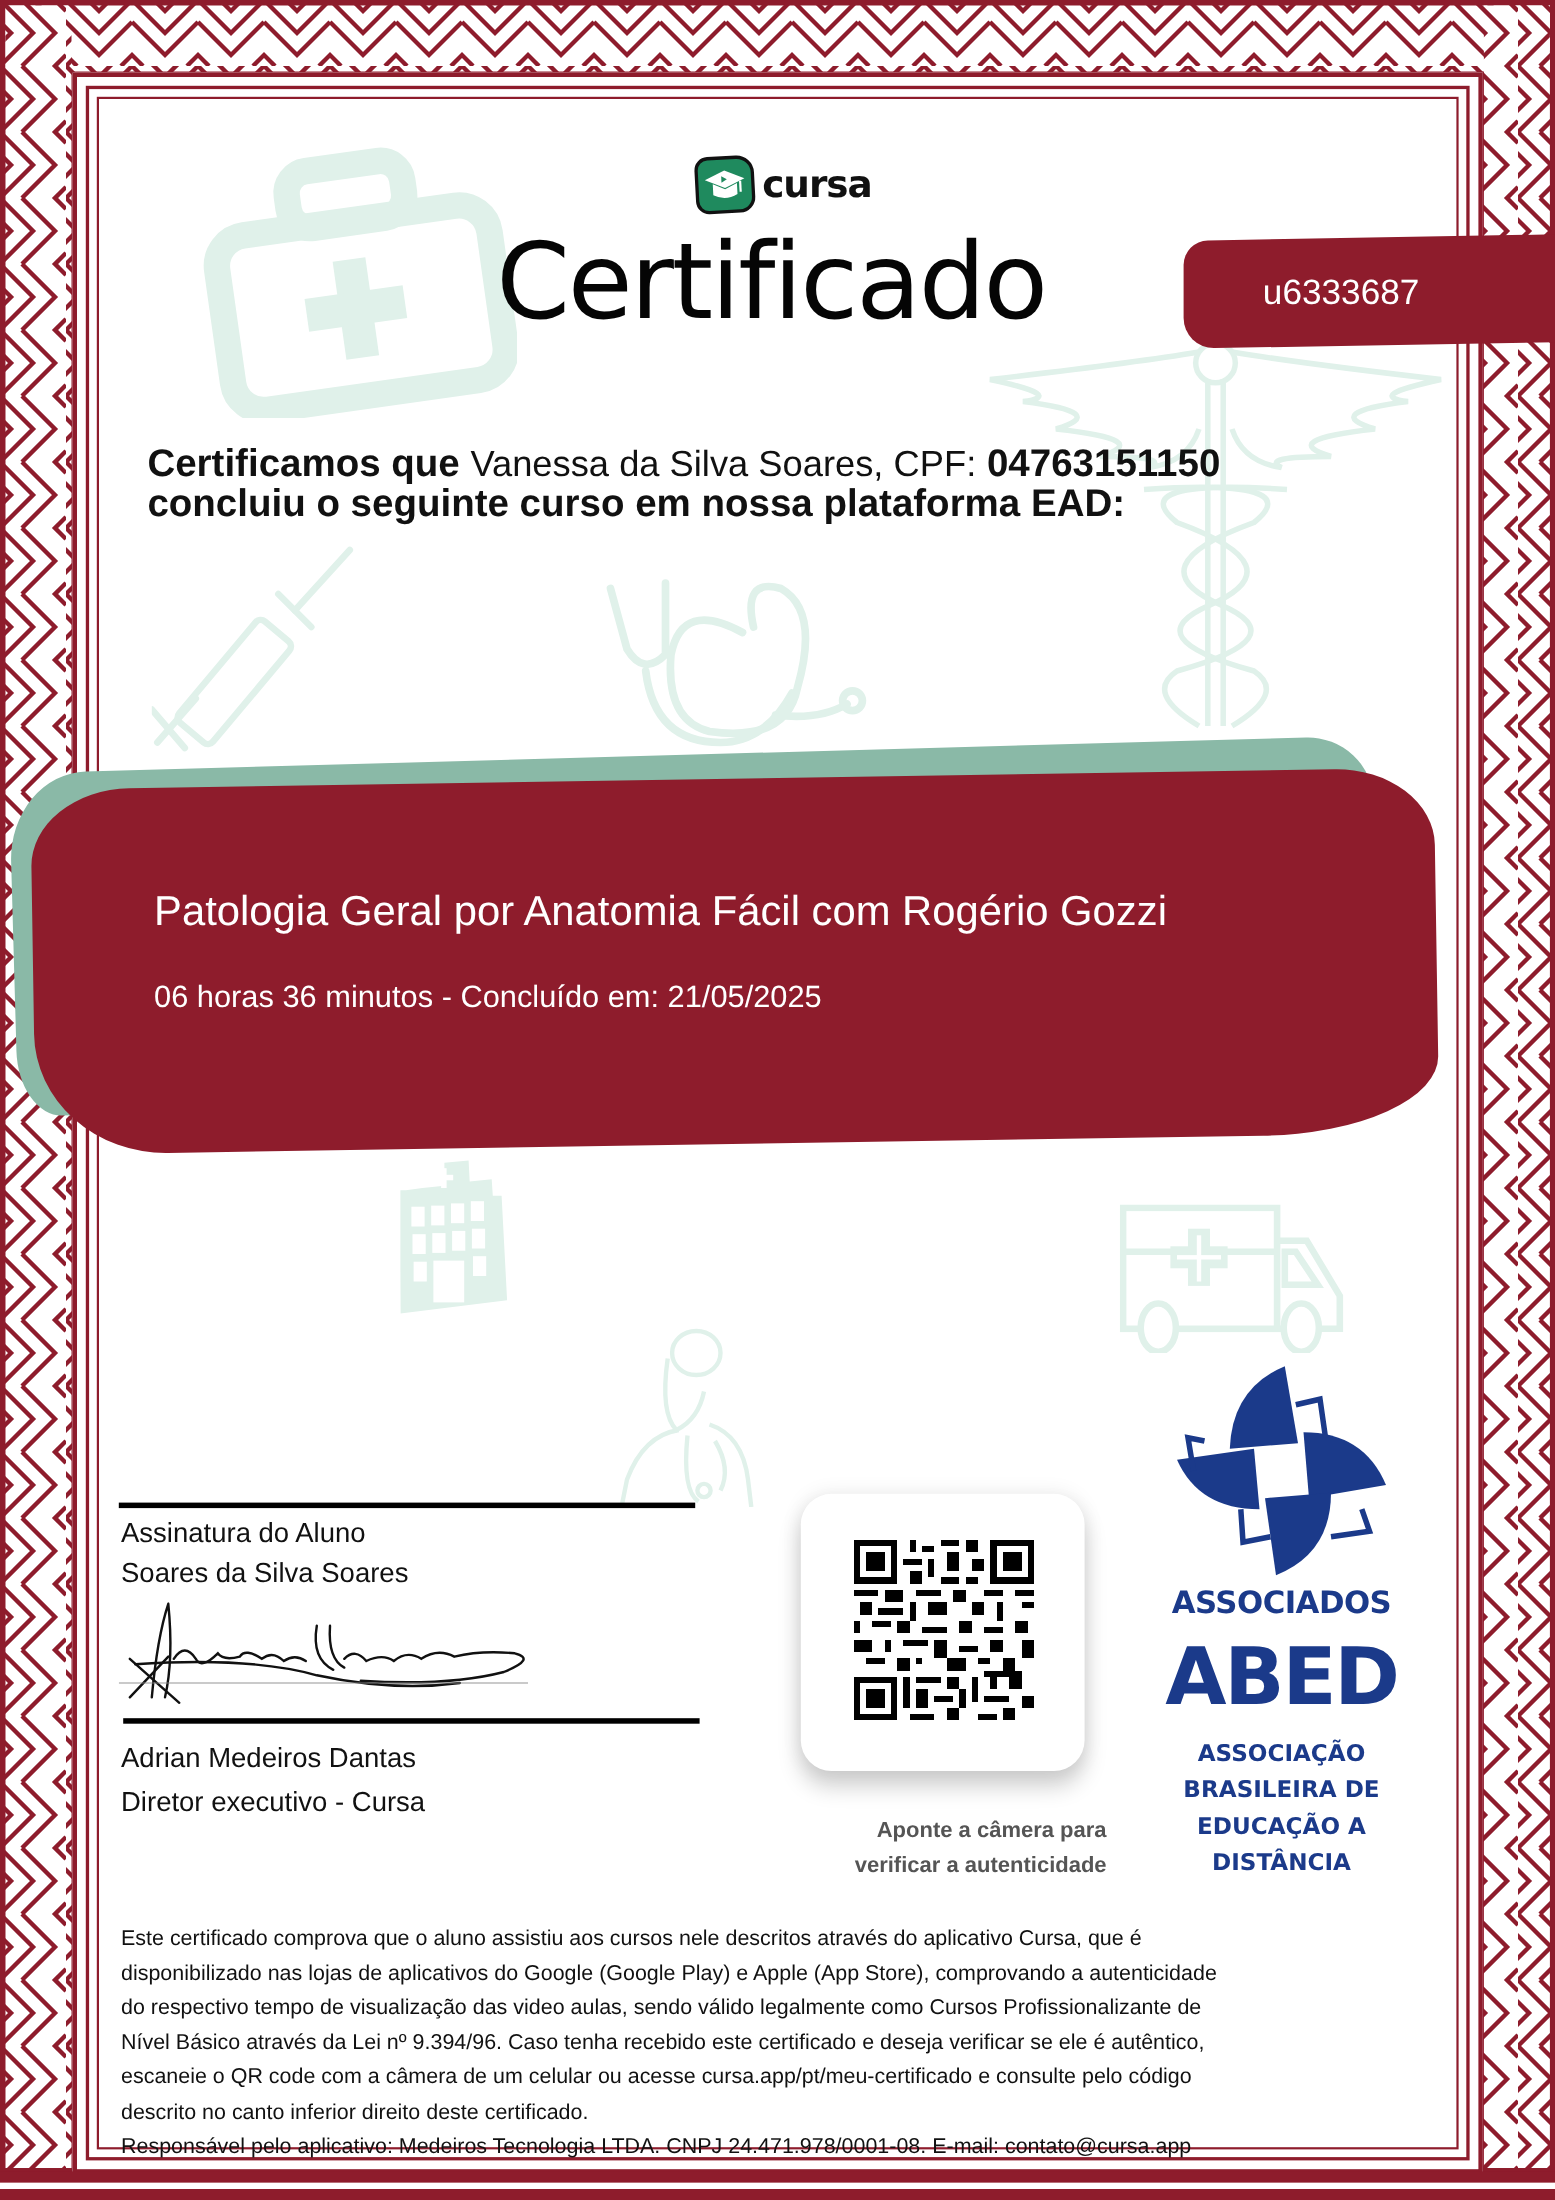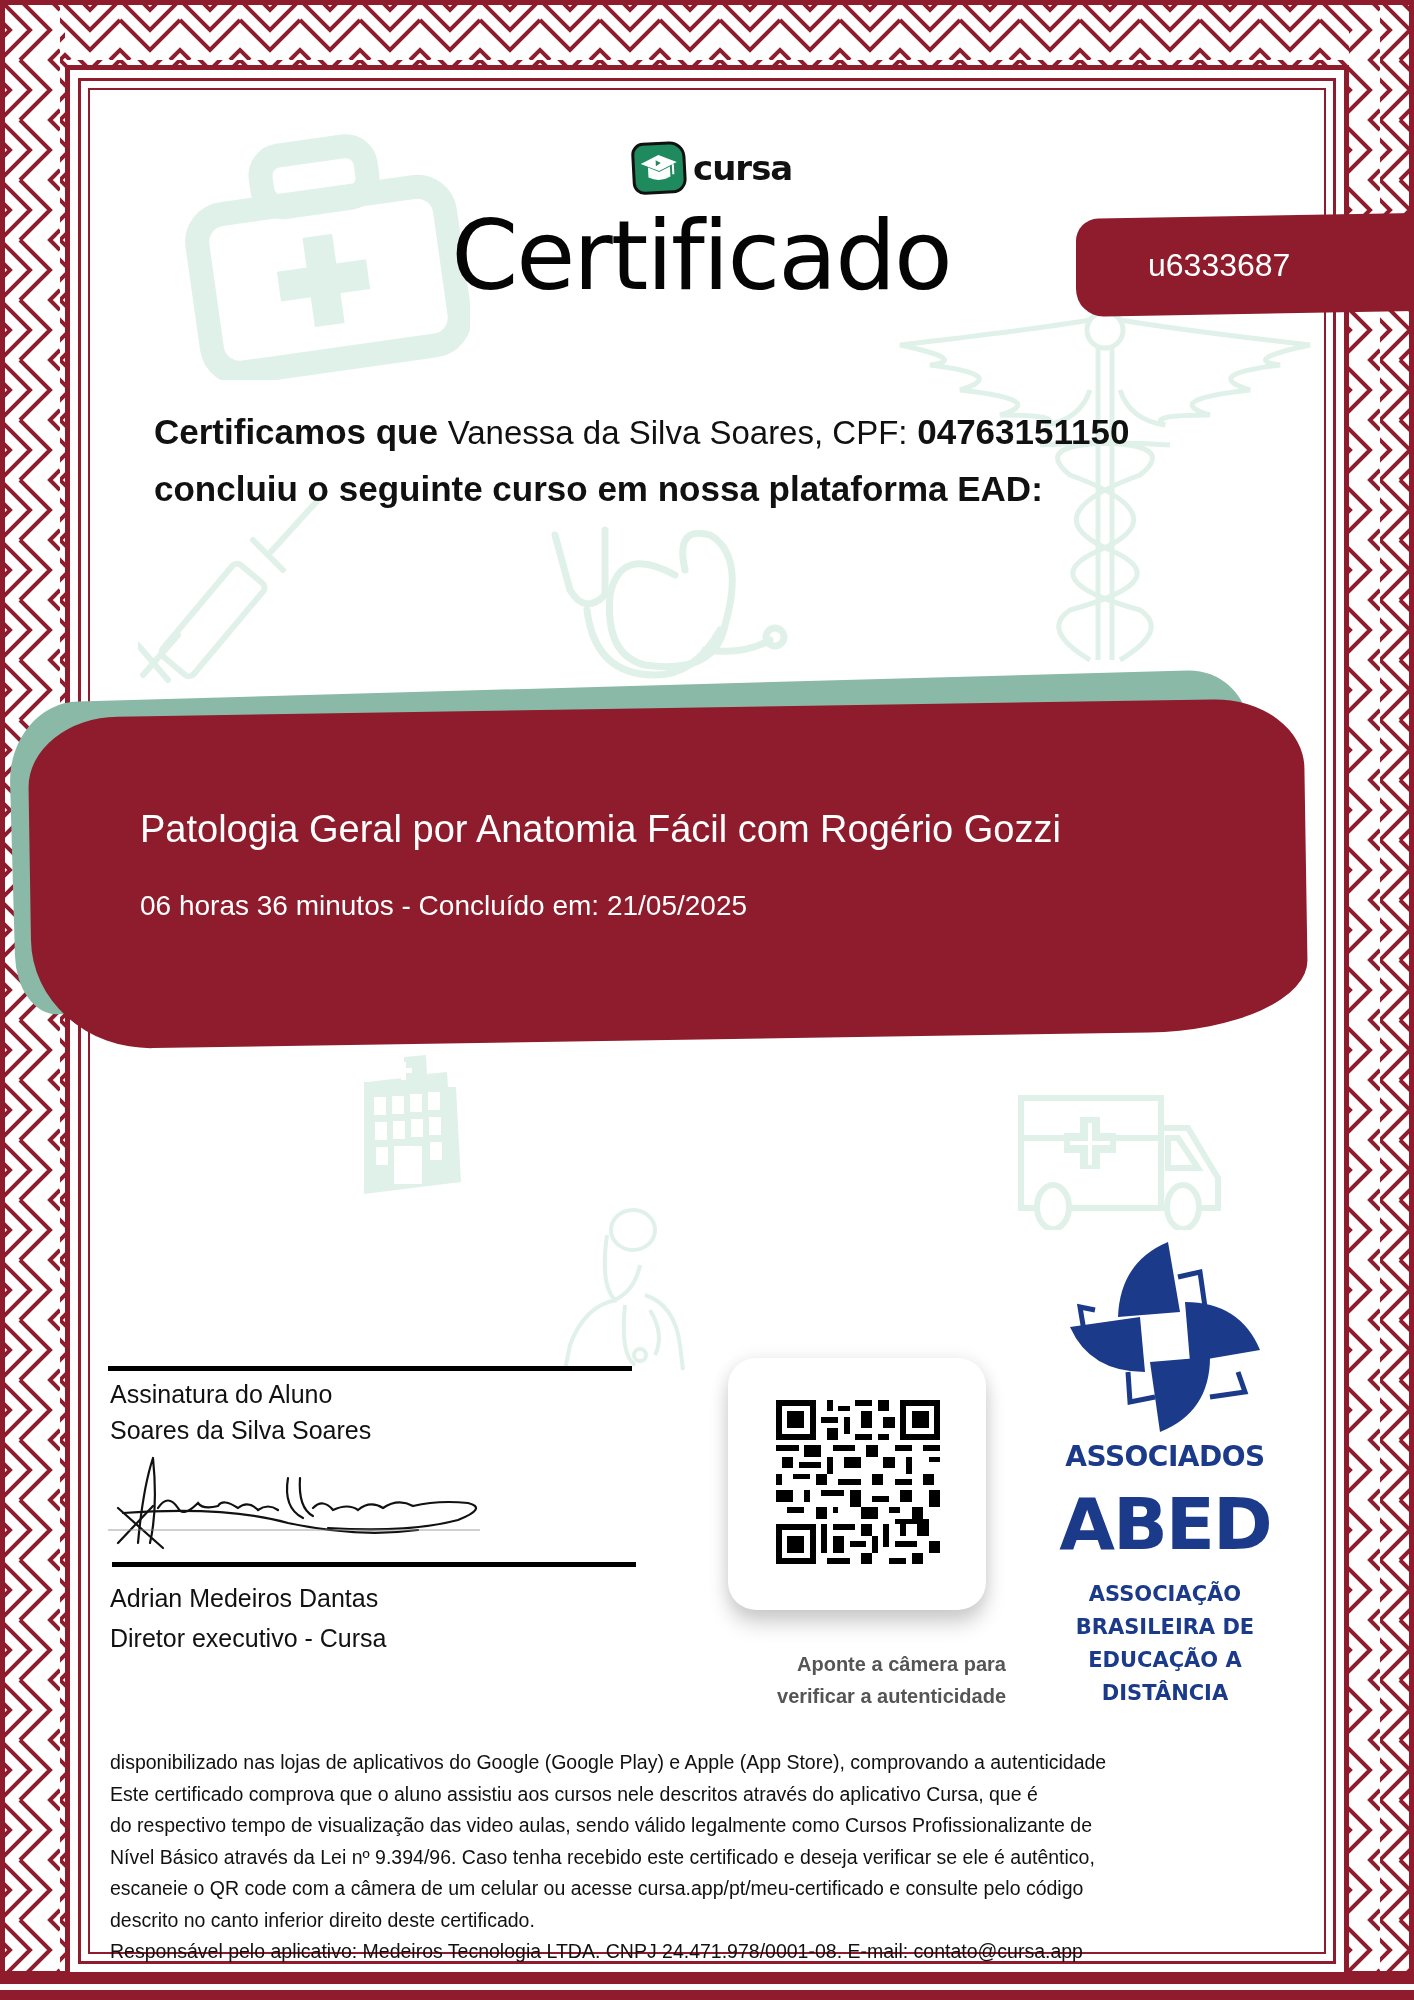--- a/index.html
+++ b/index.html
@@ -48,22 +48,22 @@
   .code-tab {
     position: absolute; left: 1076px; top: 216px; width: 338px; height: 98px;
     background: #8e1c2c; border-radius: 22px 0 0 28px;
     transform: skewY(-1deg);
     display: flex; align-items: center; padding-left: 72px;
   }
   .code-tab span { color: #fff; font-size: 32px; font-family: "Liberation Sans", sans-serif; transform: skewY(1deg); }
 
   
   .certify {
-    position: absolute; left: 154px; top: 404px; width: 1100px;
-    font-family: "Liberation Sans", sans-serif; font-size: 35px; line-height: 56px; color: #111;
+    position: absolute; left: 134px; top: 404px; width: 1100px;
+    font-family: "Liberation Sans", sans-serif; font-size: 35px; line-height: 36px; color: #111;
   }
   .certify .b { font-weight: bold; }
   .certify .n { font-weight: normal; }
 
   
   .banner-shadow {
     position: absolute; left: 12px; top: 686px; width: 1240px; height: 312px;
     background: #8ab9a7; border-radius: 70px 60px 40px 40px / 80px 60px 60px 60px;
     transform: rotate(-1.6deg);
   }
@@ -416,20 +416,20 @@
 <div class="abed-assoc">ASSOCIADOS</div>
 <div class="abed-big">ABED</div>
 <div class="abed-full">
   <div>ASSOCIAÇÃO</div>
   <div>BRASILEIRA DE</div>
   <div>EDUCAÇÃO A</div>
   <div>DISTÂNCIA</div>
 </div>
 
 <div class="legal">
+  <div>Este certificado comprova que o aluno assistiu aos cursos nele descritos através do aplicativo Cursa, que é</div>
   <div>disponibilizado nas lojas de aplicativos do Google (Google Play) e Apple (App Store), comprovando a autenticidade</div>
-  <div>Este certificado comprova que o aluno assistiu aos cursos nele descritos através do aplicativo Cursa, que é</div>
   <div>do respectivo tempo de visualização das video aulas, sendo válido legalmente como Cursos Profissionalizante de</div>
   <div>Nível Básico através da Lei nº 9.394/96. Caso tenha recebido este certificado e deseja verificar se ele é autêntico,</div>
   <div>escaneie o QR code com a câmera de um celular ou acesse cursa.app/pt/meu-certificado e consulte pelo código</div>
   <div>descrito no canto inferior direito deste certificado.</div>
   <div>Responsável pelo aplicativo: Medeiros Tecnologia LTDA. CNPJ 24.471.978/0001-08. E-mail: contato@cursa.app</div>
 </div>
 
 </body></html>

